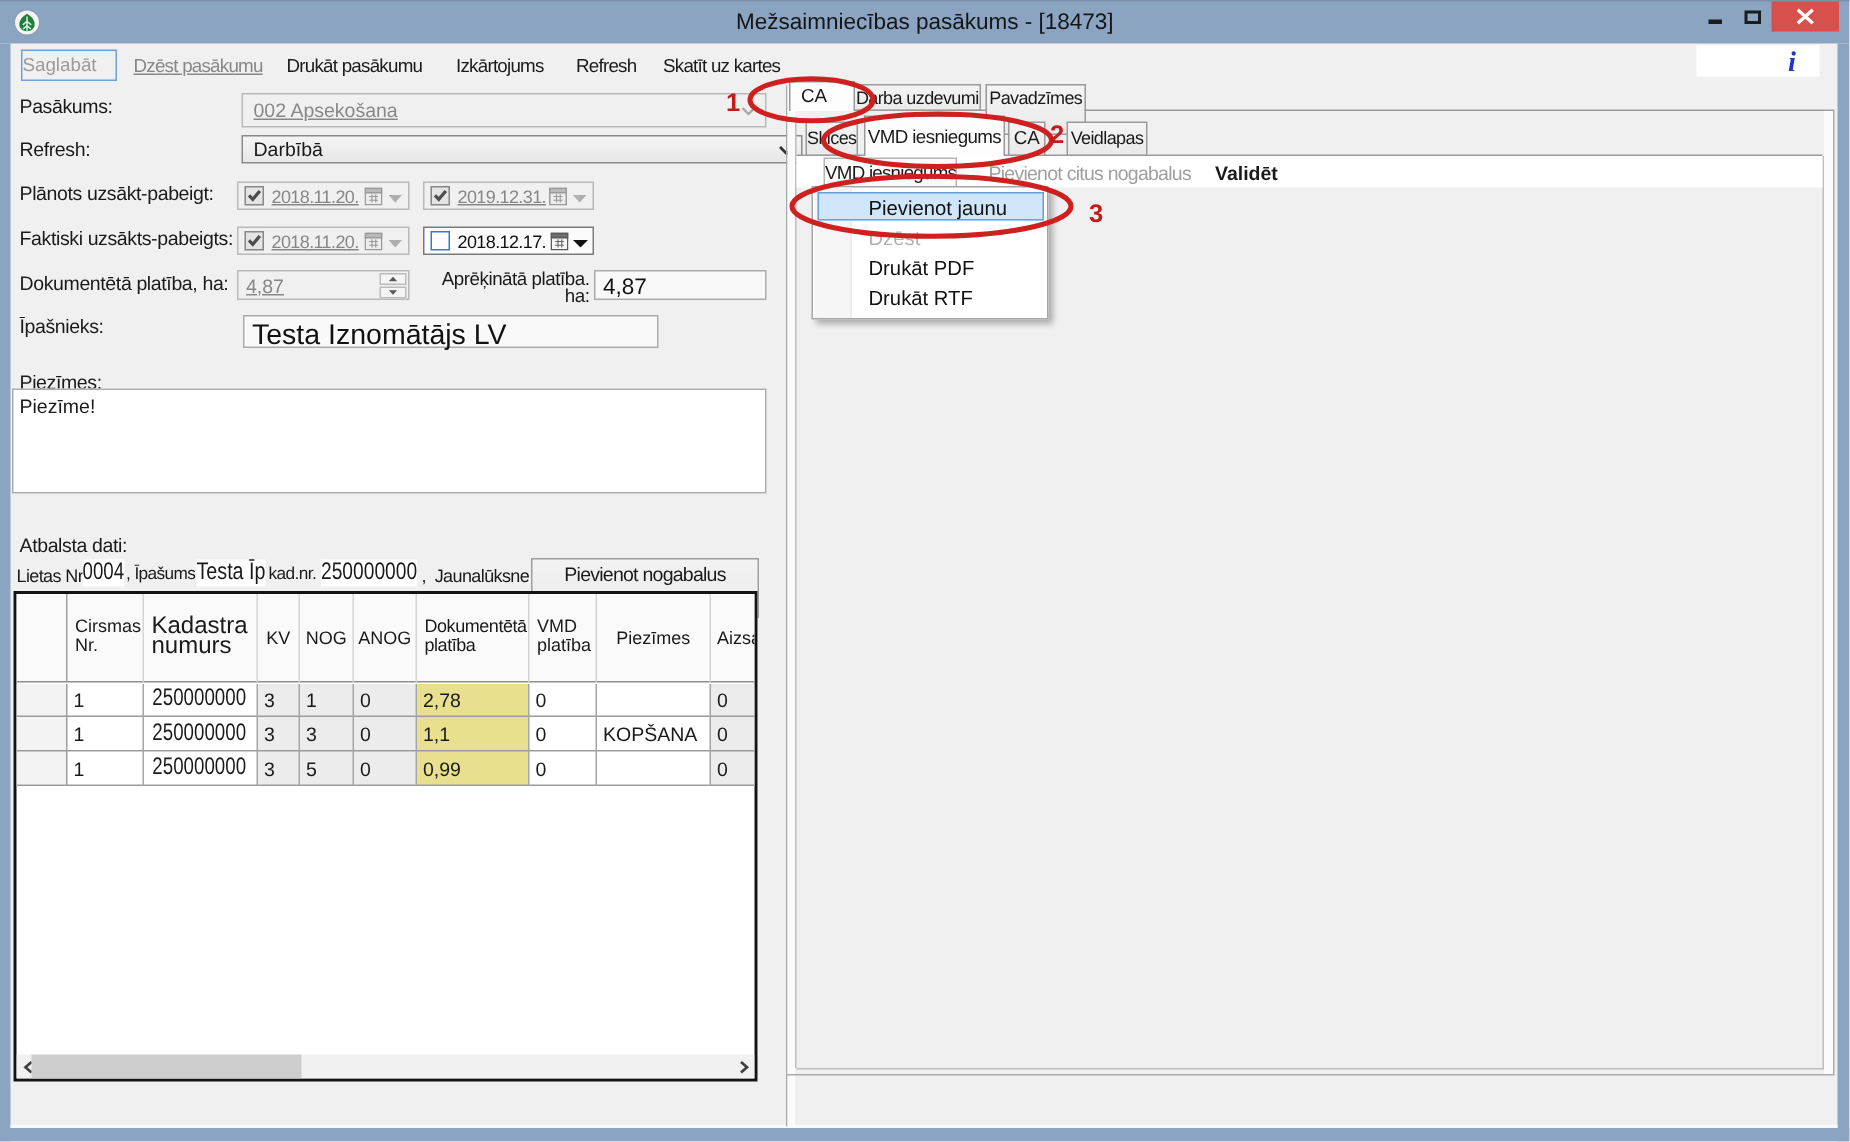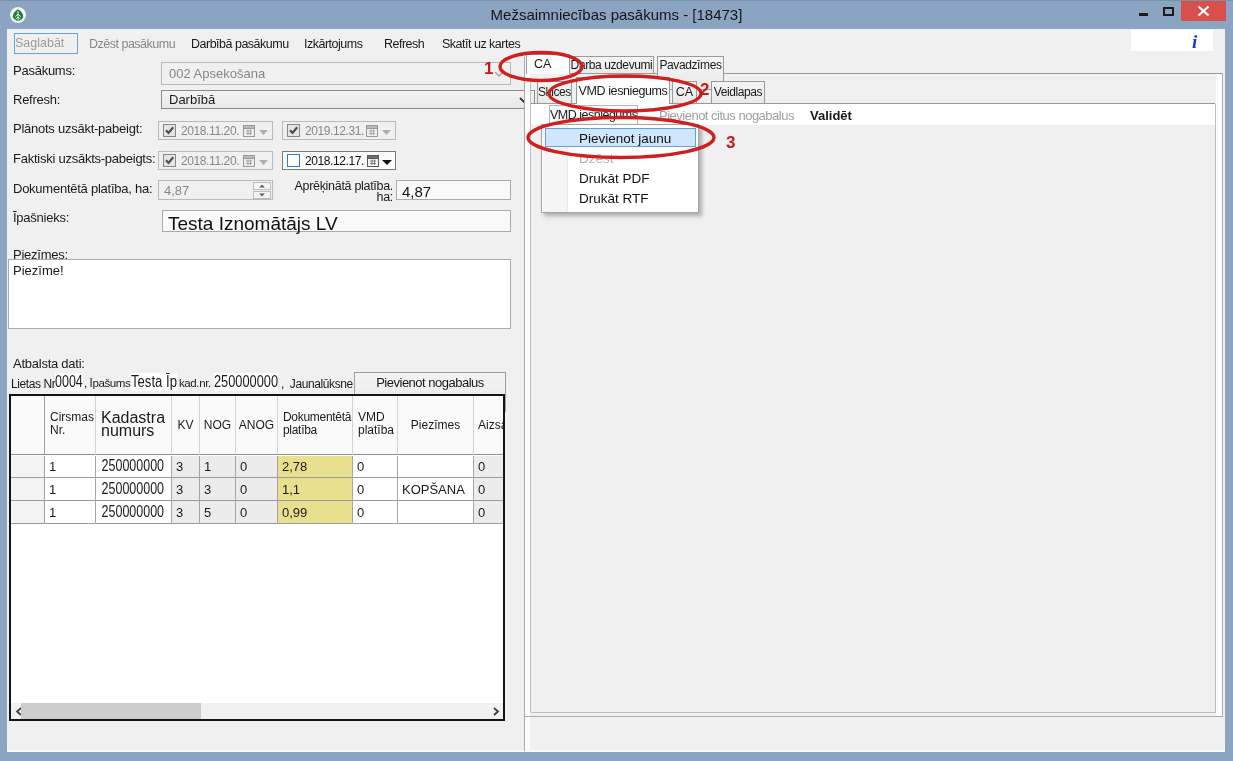--- a/index.html
+++ b/index.html
@@ -1,19 +1,19 @@
 <!DOCTYPE html>
 <html><head>
 <meta charset="utf-8">
 <style>
   * { margin:0; padding:0; box-sizing:border-box; }
   html,body { width:1233px; height:761px; }
   body { position:relative; font-family:"Liberation Sans",sans-serif; background:#f0f0f0; overflow:hidden; font-size:13px; color:#1a1a1a; }
   .a { position:absolute; }
-  .dis { color:#878787; }
+  .dis { color:#878787;text-decoration:underline; }
   .fld { position:absolute; border:1px solid #b9b9b9; background:#f0f0f0; }
   .lbl { position:absolute; left:13px; height:16px; line-height:16px; white-space:nowrap; letter-spacing:-0.25px; }
 </style>
 </head>
 <body>
 
 <div class="a" style="left:0;top:0;width:1233px;height:29px;background:#8ba4c2;border-top:1px solid #7a90ab;"></div>
 <div class="a" style="left:10px;top:7px;width:16px;height:16px;border-radius:50%;background:#f4f4f4;box-shadow:0 0 1px #888;">
   <svg width="16" height="16" viewBox="0 0 16 16">
     <path d="M8 2.2 C4.8 4.2 2.9 6.4 2.9 9.3 C2.9 11.9 5.2 13.8 8 13.8 C10.8 13.8 13.1 11.9 13.1 9.3 C13.1 6.4 11.2 4.2 8 2.2 Z" fill="#1c7f3e"></path>
@@ -29,21 +29,21 @@
     </svg>
 </div>
 
 <div class="a" style="left:0;top:29px;width:7px;height:732px;background:#8ba4c2;"></div>
 <div class="a" style="left:1225px;top:29px;width:8px;height:732px;background:#8ba4c2;"></div>
 <div class="a" style="left:7px;top:750px;width:1218px;height:2px;background:#fafafa;"></div>
 <div class="a" style="left:0;top:752px;width:1233px;height:9px;background:#8ba4c2;"></div>
 
 <div class="a" style="left:14px;top:33px;width:64px;height:21px;border:1px solid #6da1d8;background:#f0f0f0;text-align:left;line-height:19px;color:#9b9b9b;font-size:12.5px;">Saglabāt</div>
 <div class="a dis" style="left:89px;top:37px;font-size:12.5px;letter-spacing:-0.5px;white-space:nowrap;">Dzēst pasākumu</div>
-<div class="a" style="left:191px;top:37px;font-size:12.5px;letter-spacing:-0.5px;white-space:nowrap;">Darbībā pasākumu</div>
+<div class="a" style="left:191px;top:37px;font-size:12.5px;letter-spacing:-0.5px;white-space:nowrap;">Drukāt pasākumu</div>
 <div class="a" style="left:304px;top:37px;font-size:12.5px;letter-spacing:-0.5px;white-space:nowrap;">Izkārtojums</div>
 <div class="a" style="left:384px;top:37px;font-size:12.5px;letter-spacing:-0.5px;white-space:nowrap;">Refresh</div>
 <div class="a" style="left:442px;top:37px;font-size:12.5px;letter-spacing:-0.5px;white-space:nowrap;">Skatīt uz kartes</div>
 <div class="a" style="left:1131px;top:30px;width:82px;height:21px;background:#ffffff;"></div>
 <div class="a" style="left:1192px;top:31px;width:16px;height:19px;font-family:'Liberation Serif',serif;font-weight:bold;font-style:italic;font-size:19px;color:#2036c8;">i</div>
 
 <div class="lbl" style="top:63px;">Pasākums:</div>
 <div class="lbl" style="top:92px;">Refresh:</div>
 <div class="lbl" style="top:121px;">Plānots uzsākt-pabeigt:</div>
 <div class="lbl" style="top:151px;">Faktiski uzsākts-pabeigts:</div>
@@ -138,21 +138,21 @@
     <svg style="display:block" width="16" height="6" viewBox="0 0 16 6">
         <path d="M8 4.5 L5.2 1.5 L10.8 1.5 Z" fill="#595959"></path>
       </svg>
   </div>
 </div>
 <div class="a" style="left:246px;top:181px;width:147px;text-align:right;line-height:11px;font-size:12.5px;letter-spacing:-0.3px;">Aprēķinātā platība.<br>ha:</div>
 <div class="fld" style="left:396px;top:180px;width:115px;height:20px;border-color:#ababab;background:#f9f9f9;">
   <div class="a" style="left:5px;top:2px;font-size:15px;color:#111;">4,87</div>
 </div>
 
-<div class="fld" style="left:162px;top:210px;width:349px;height:22px;border-color:#ababab;background:#f9f9f9;">
+<div class="fld" style="left:162px;top:210px;width:277px;height:22px;border-color:#ababab;background:#f9f9f9;">
   <div class="a" style="left:5px;top:2px;font-size:19px;color:#111;">Testa Iznomātājs LV</div>
 </div>
 
 <div class="fld" style="left:8px;top:259px;width:503px;height:70px;border-color:#ababab;background:#ffffff;">
   <div class="a" style="left:4px;top:3px;">Piezīme!</div>
 </div>
 
 <div class="a" style="left:0;top:372px;width:520px;height:22px;">
   <span class="a" style="left:11px;top:5px;font-size:12px;letter-spacing:-0.4px;">Lietas Nr</span>
   <span class="a" style="left:55px;top:1px;font-size:16px;background:#fff;display:inline-block;transform:scaleX(0.78);transform-origin:0 0;">0004</span>

